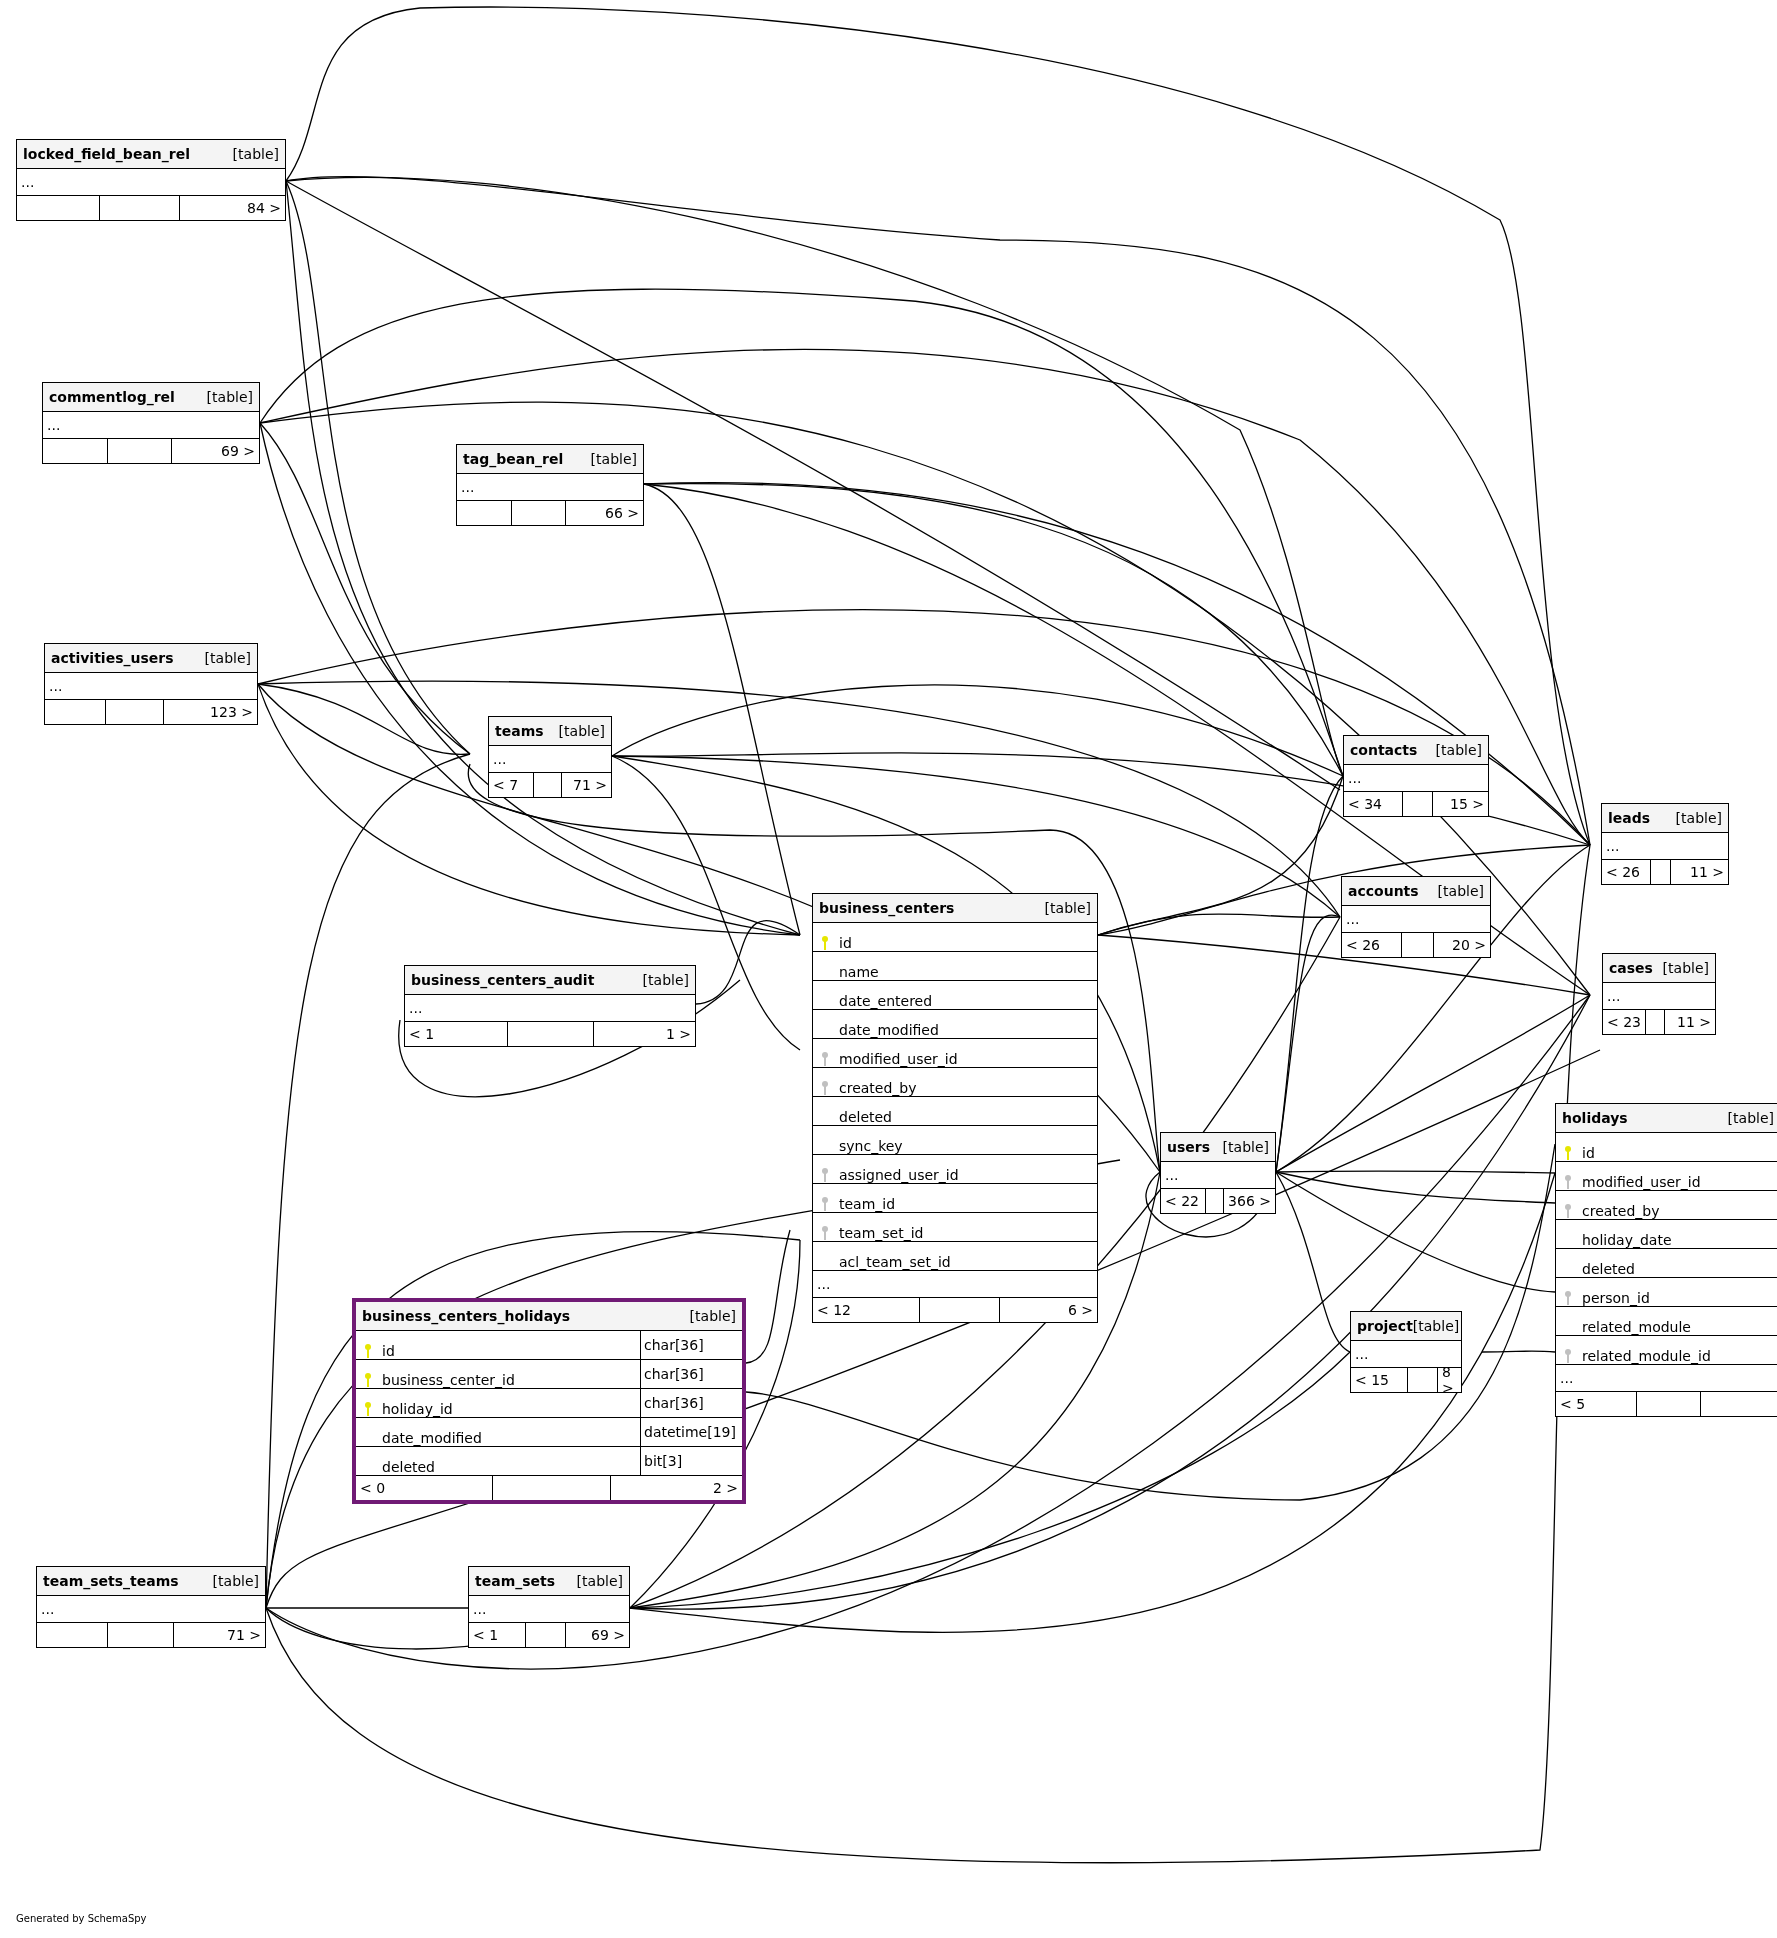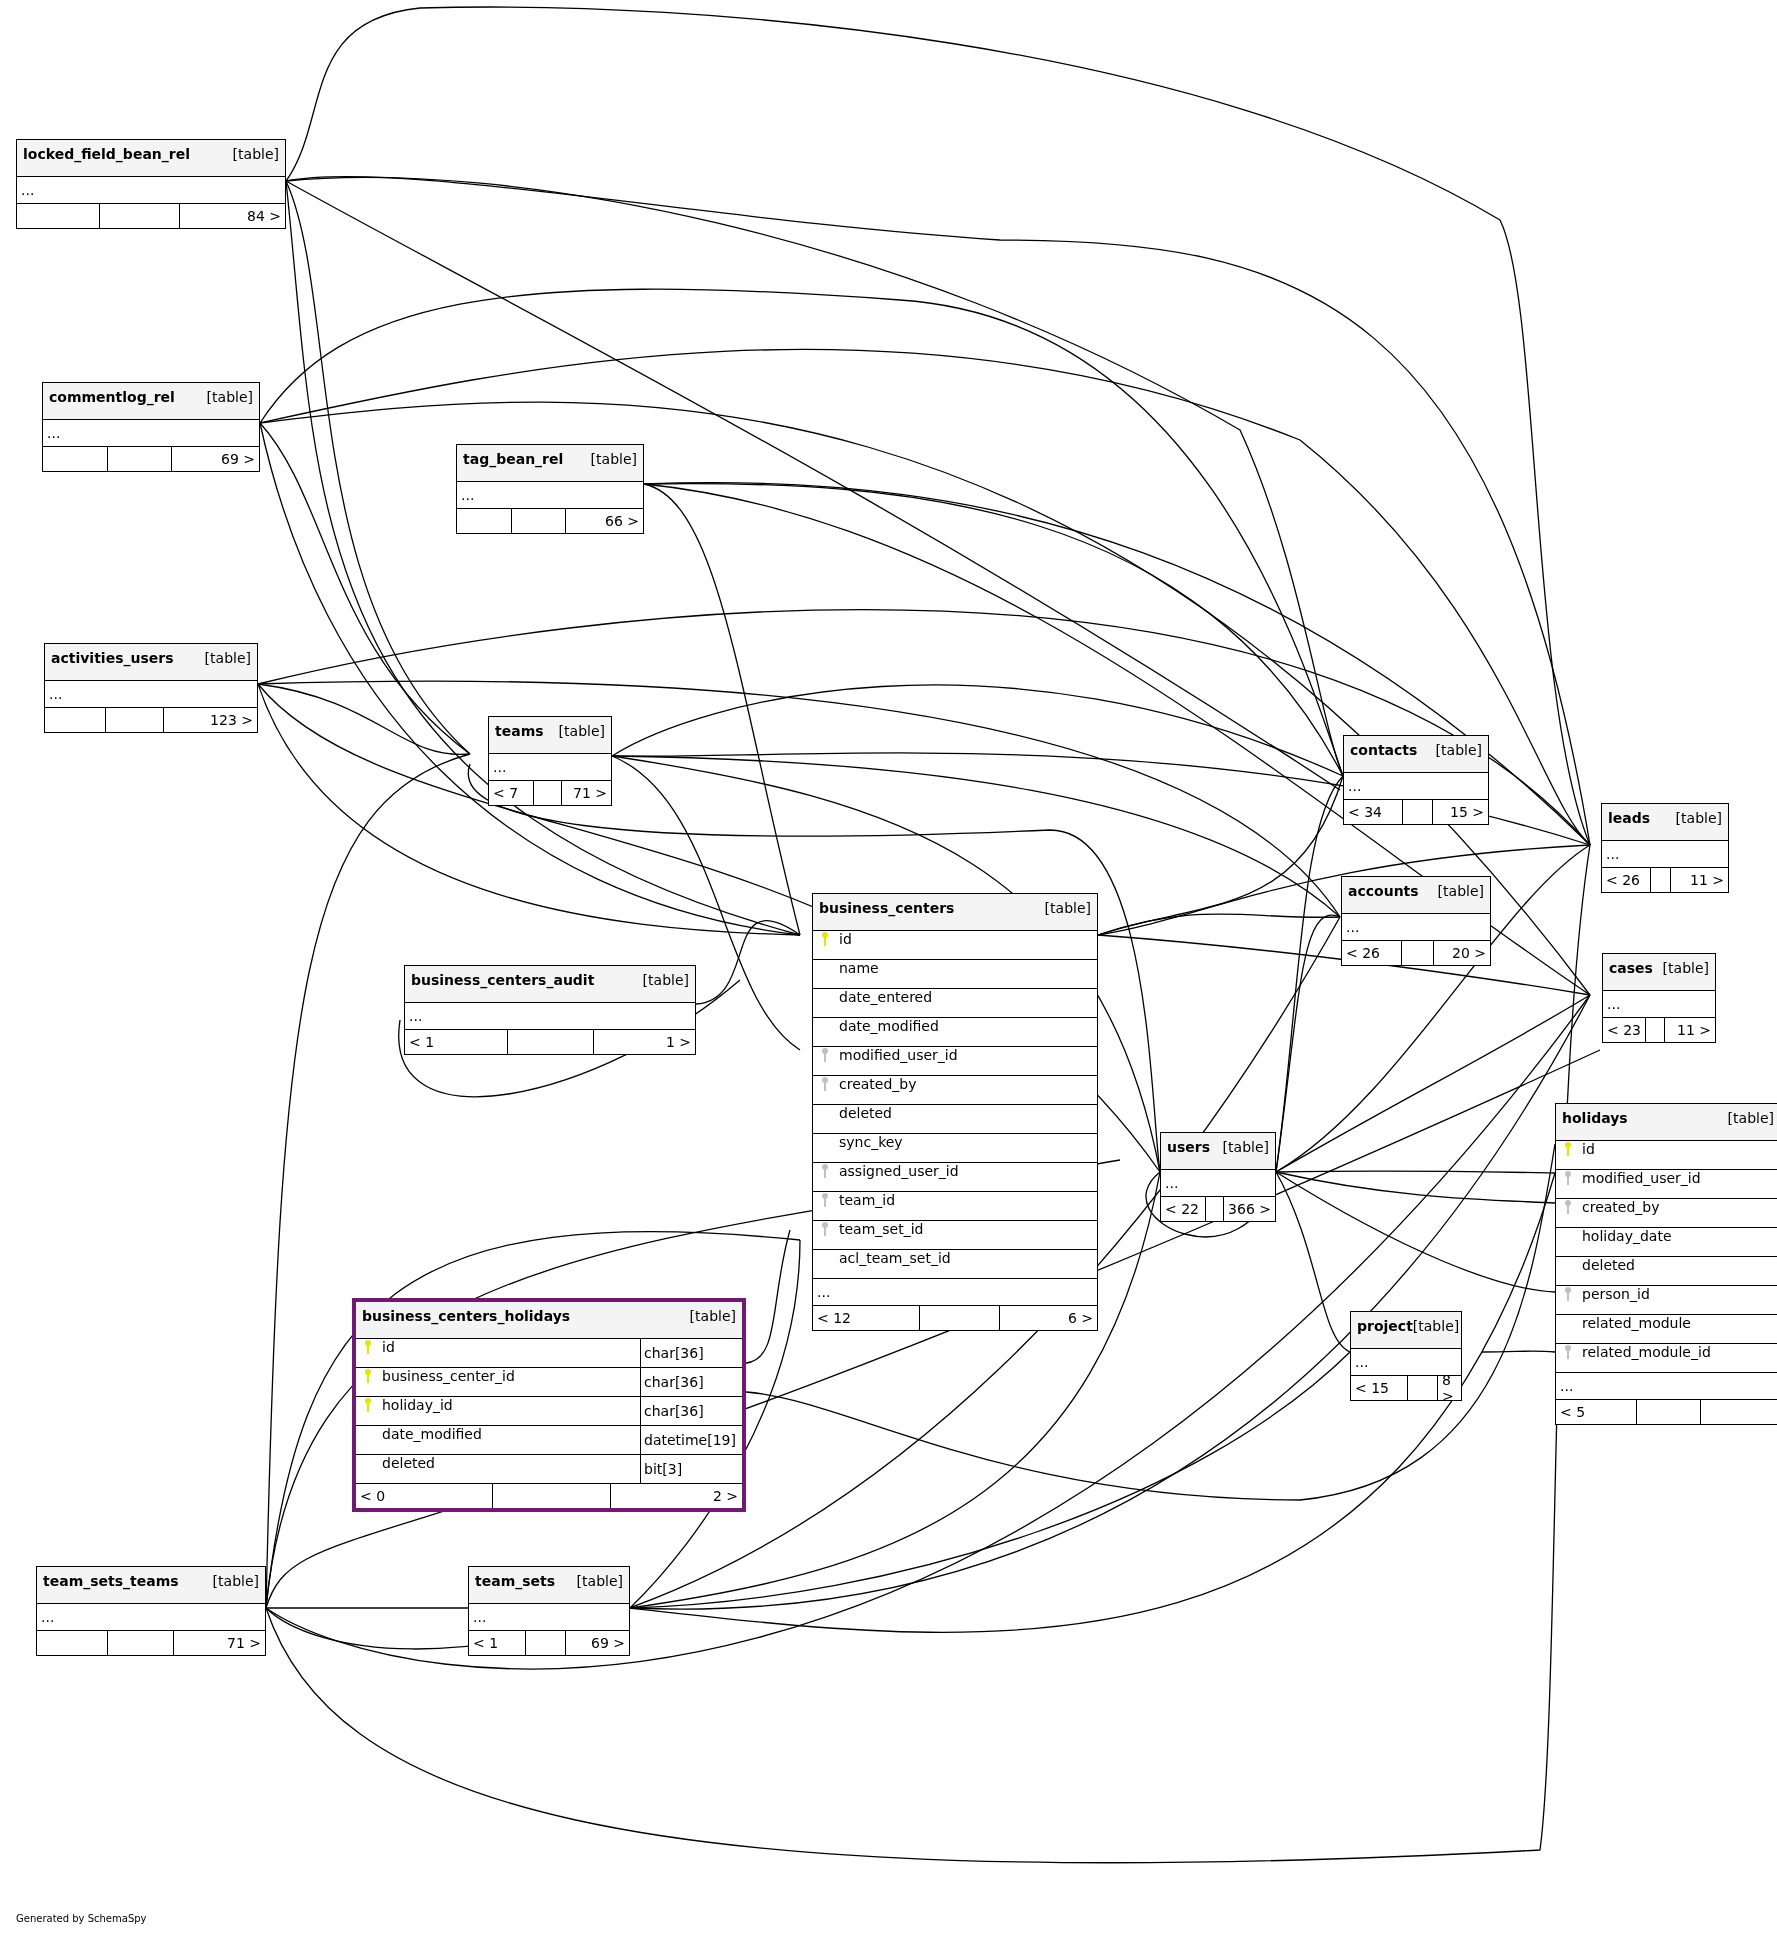--- a/index.html
+++ b/index.html
@@ -3,25 +3,25 @@
 <meta charset="utf-8">
 <style>
   html, body { margin:0; padding:0; background:#ffffff; }
   body { width:1777px; height:1938px; position:relative; overflow:hidden;
          font-family:"DejaVu Sans", sans-serif; color:#000; }
   #edges { position:absolute; left:0; top:0; width:1777px; height:1938px; pointer-events:none; }
   #edges path { fill:none; stroke:#000; stroke-width:1.3; }
   .tbl { position:absolute; border:1.5px solid #000; background:#fff; box-sizing:border-box; font-size:14px; }
   .tbl.focus { border:4px solid #701a75; }
   .tbl .hdr { background:#f4f4f4; border-bottom:1.5px solid #000; height:28px; display:flex;
-              justify-content:space-between; align-items:center; padding:0 6px 8px 6px; }
+              justify-content:space-between; align-items:center; padding:0 6px 0 6px; }
   .tbl .hdr .name { font-weight:bold; font-size:14px; }
   .tbl .hdr .kind { font-size:14px; }
   .tbl .row { display:flex; border-bottom:1.5px solid #000; height:28px; align-items:center; }
-  .tbl .row .col { flex:1; display:flex; align-items:flex-start; padding-left:4px; height:100%; box-sizing:border-box; }
+  .tbl .row .col { flex:1; display:flex; align-items:flex-end; padding-left:4px; height:100%; box-sizing:border-box; }
   .tbl .row .type { border-left:1.5px solid #000; height:100%; display:flex; align-items:center; padding-left:3px; box-sizing:border-box; }
   .tbl .key { width:16px; display:inline-flex; justify-content:center; margin-right:6px; }
   .tbl .key svg { width:8px; height:16px; }
   .tbl .ell { height:26px; border-bottom:1.5px solid #000; display:flex; align-items:center; padding-left:4px; font-size:14px; }
   .tbl .foot { height:24px; display:flex; }
   .tbl .foot div { border-left:1.5px solid #000; display:flex; align-items:center; box-sizing:border-box; padding:0 4px; }
   .tbl .foot div:first-child { border-left:none; }
   .tbl .foot .r { justify-content:flex-end; }
   .credit { position:absolute; left:16px; top:1913px; font-size:10px; }
 </style>

